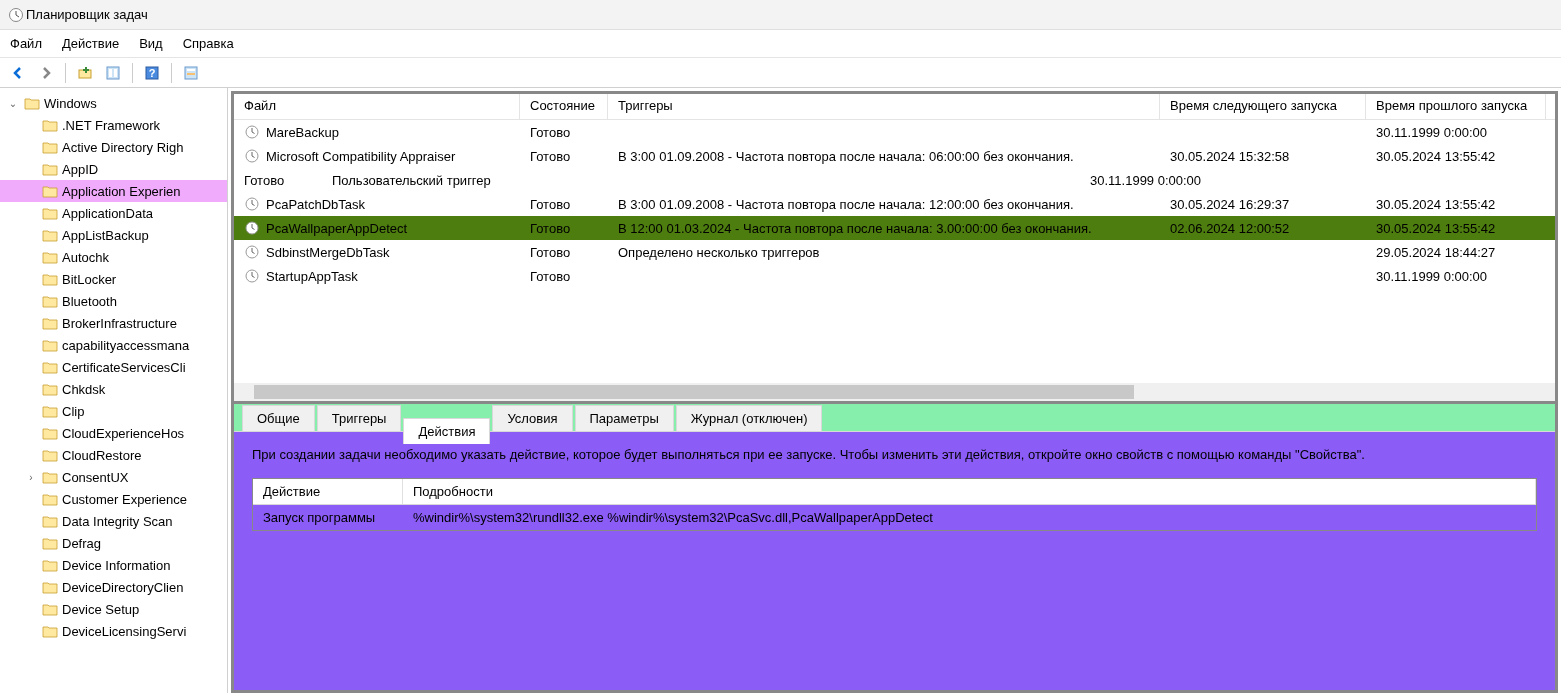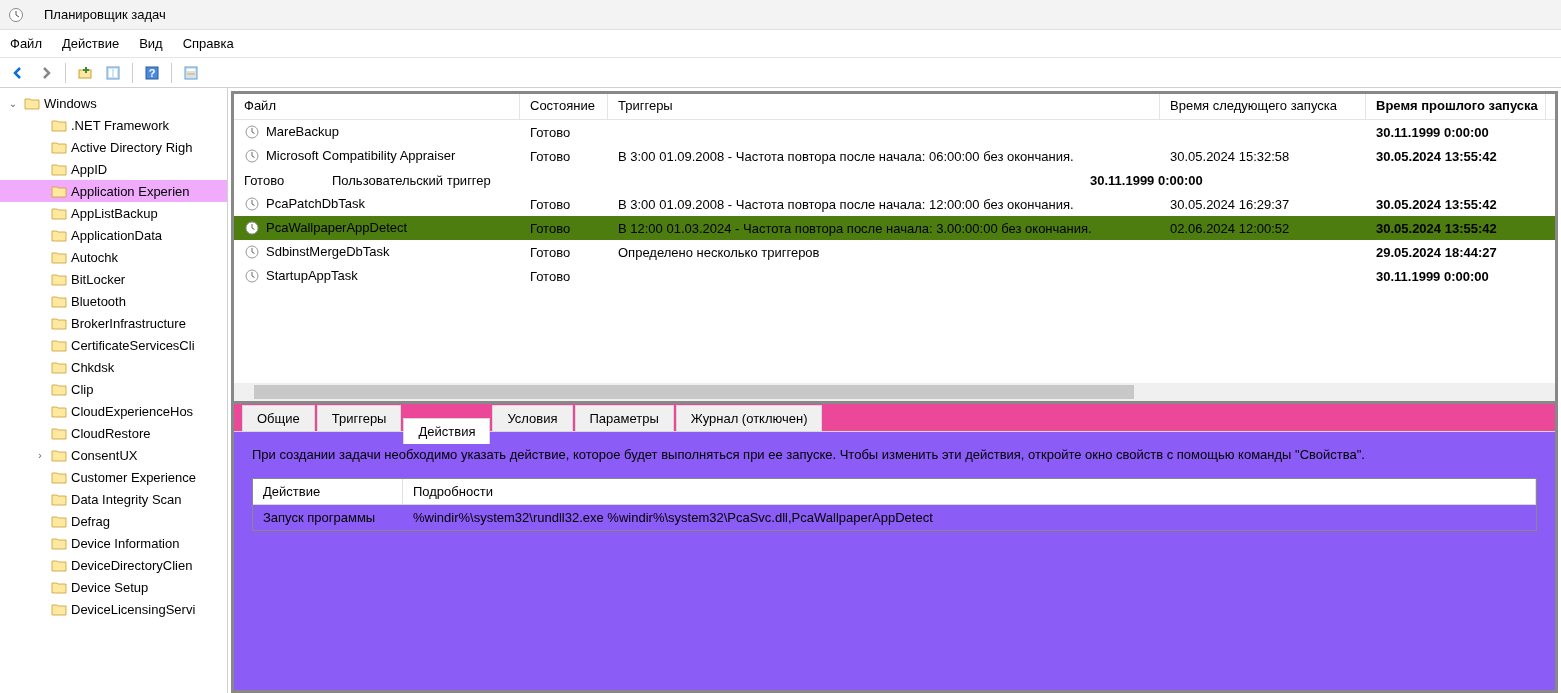--- a/index.html
+++ b/index.html
@@ -1,48 +1,48 @@
 <!DOCTYPE html>
 <html><head>
 <meta charset="utf-8">
 <style>
 * { margin: 0; padding: 0; box-sizing: border-box; }
 body { font-family: "Segoe UI", Tahoma, sans-serif; font-size: 13px; background: #fff; color: #000; width: 1561px; height: 693px; overflow: hidden; display: flex; flex-direction: column; }
-.title-bar { height: 30px; background: #f3f3f3; display: flex; align-items: center; padding: 0 8px; gap: 20px; border-bottom: 1px solid #e0e0e0; }
+.title-bar { height: 30px; background: #f3f3f3; display: flex; align-items: center; padding: 0 8px; gap: 2px; border-bottom: 1px solid #e0e0e0; }
 .title-bar-icon { width: 16px; height: 16px; display: inline-flex; align-items: center; justify-content: center; }
 .menu-bar { height: 28px; display: flex; align-items: center; padding: 0 10px; gap: 20px; border-bottom: 1px solid #e5e5e5; }
 .menu-item { cursor: default; }
 .toolbar { height: 30px; display: flex; align-items: center; padding: 0 6px; gap: 4px; border-bottom: 1px solid #d0d0d0; }
 .toolbar-btn { width: 24px; height: 24px; display: inline-flex; align-items: center; justify-content: center; cursor: pointer; border: 1px solid transparent; }
 .toolbar-sep { width: 1px; height: 20px; background: #ccc; margin: 0 3px; }
 .main { flex: 1; display: flex; overflow: hidden; }
 .tree { width: 228px; border-right: 1px solid #d0d0d0; overflow-y: auto; overflow-x: hidden; padding: 4px 0; }
 .tree-node { display: flex; align-items: center; height: 22px; padding-left: 6px; gap: 4px; cursor: default; white-space: nowrap; }
 .tree-node.selected { background: #f0abfc; }
 .tree-toggle { width: 14px; text-align: center; color: #666; font-size: 10px; cursor: pointer; }
 .tree-folder { width: 16px; height: 14px; display: inline-flex; }
-.tree-children .tree-node { padding-left: 33px; }
+.tree-children .tree-node { padding-left: 24px; }
 .tree-children .tree-toggle { width: 14px; }
 .right { flex: 1; display: flex; flex-direction: column; border: 3px solid #888; border-left: 3px solid #888; border-top: 3px solid #888; margin: 3px 3px 0 3px; overflow: hidden; }
 .task-list { flex: 0 0 310px; display: flex; flex-direction: column; border-bottom: 3px solid #888; overflow: hidden; }
 .task-hdr { display: flex; background: #fff; border-bottom: 1px solid #e4e4e4; height: 26px; }
 .task-hdr-cell { padding: 4px 10px; border-right: 1px solid #e4e4e4; white-space: nowrap; overflow: hidden; }
 .task-body { flex: 1; overflow-y: auto; overflow-x: hidden; background: #fff; }
 .task-row { display: flex; height: 24px; align-items: center; cursor: default; }
 .task-row.selected { background: #4d7c0f; }
-.task-cell { padding: 2px 10px; white-space: nowrap; overflow: hidden; display: flex; gap: 6px; }
+.task-cell { padding: 2px 10px; white-space: nowrap; overflow: hidden; display: flex; align-items: center; gap: 6px; }
 .c-file { width: 286px; }
 .c-state { width: 88px; }
 .c-trig { width: 552px; }
 .c-next { width: 206px; }
-.c-last { width: 180px; font-weight: bold; }
+.c-last { width: 180px; }
 .hscroll { height: 18px; background: #f0f0f0; display: flex; align-items: center; }
 .hscroll-thumb { height: 14px; background: #c8c8c8; margin-left: 20px; width: 880px; }
 .detail { flex: 1; display: flex; flex-direction: column; overflow: hidden; }
-.tabs { display: flex; height: 28px; align-items: flex-end; padding-left: 8px; gap: 2px; border-bottom: 1px solid #d8d8d8; background: #ec4899; }
+.tabs { display: flex; height: 28px; align-items: flex-end; padding-left: 8px; gap: 2px; border-bottom: 1px solid #d8d8d8; background: #86efac; }
 .tab { padding: 5px 14px; cursor: default; background: #f0f0f0; border: 1px solid #d8d8d8; border-bottom: none; position: relative; }
 .tab.active { background: #fff; top: 13px; }
 .tab-body { flex: 1; padding: 14px 18px; overflow: auto; background: #8b5cf6; }
 .tab-desc { margin-bottom: 14px; line-height: 1.4; }
 .action-table { border: 1px solid #888; }
 .action-hdr { display: flex; background: #fff; border-bottom: 1px solid #d8d8d8; }
 .action-hdr-cell { padding: 5px 10px; border-right: 1px solid #e0e0e0; }
 .action-row { display: flex; }
 .action-cell { padding: 5px 10px; }
 .ac-act { width: 150px; }
@@ -161,38 +161,38 @@
           </span>
           <span>Application Experien</span>
         </div>
         <div class="tree-node">
           <span class="tree-toggle"></span>
           <span class="tree-folder">
             <svg width="16" height="14" viewBox="0 0 16 14">
               <path d="M1 3h5l1 1h8v9H1z" fill="#ffe8a0" stroke="#c8a030" stroke-width="0.8"></path>
             </svg>
           </span>
+          <span>ApplicationData</span>
+        </div>
+        <div class="tree-node">
+          <span class="tree-toggle"></span>
+          <span class="tree-folder">
+            <svg width="16" height="14" viewBox="0 0 16 14">
+              <path d="M1 3h5l1 1h8v9H1z" fill="#ffe8a0" stroke="#c8a030" stroke-width="0.8"></path>
+            </svg>
+          </span>
           <span>AppListBackup</span>
         </div>
         <div class="tree-node">
           <span class="tree-toggle"></span>
           <span class="tree-folder">
             <svg width="16" height="14" viewBox="0 0 16 14">
               <path d="M1 3h5l1 1h8v9H1z" fill="#ffe8a0" stroke="#c8a030" stroke-width="0.8"></path>
             </svg>
           </span>
-          <span>ApplicationData</span>
-        </div>
-        <div class="tree-node">
-          <span class="tree-toggle"></span>
-          <span class="tree-folder">
-            <svg width="16" height="14" viewBox="0 0 16 14">
-              <path d="M1 3h5l1 1h8v9H1z" fill="#ffe8a0" stroke="#c8a030" stroke-width="0.8"></path>
-            </svg>
-          </span>
           <span>Autochk</span>
         </div>
         <div class="tree-node">
           <span class="tree-toggle"></span>
           <span class="tree-folder">
             <svg width="16" height="14" viewBox="0 0 16 14">
               <path d="M1 3h5l1 1h8v9H1z" fill="#ffe8a0" stroke="#c8a030" stroke-width="0.8"></path>
             </svg>
           </span>
           <span>BitLocker</span>
@@ -207,20 +207,29 @@
           <span>Bluetooth</span>
         </div>
         <div class="tree-node">
           <span class="tree-toggle"></span>
           <span class="tree-folder">
             <svg width="16" height="14" viewBox="0 0 16 14">
               <path d="M1 3h5l1 1h8v9H1z" fill="#ffe8a0" stroke="#c8a030" stroke-width="0.8"></path>
             </svg>
           </span>
           <span>BrokerInfrastructure</span>
+        </div>
+        <div class="tree-node">
+          <span class="tree-toggle"></span>
+          <span class="tree-folder">
+            <svg width="16" height="14" viewBox="0 0 16 14">
+              <path d="M1 3h5l1 1h8v9H1z" fill="#ffe8a0" stroke="#c8a030" stroke-width="0.8"></path>
+            </svg>
+          </span>
+          <span>capabilityaccessmana</span>
         </div>
         <div class="tree-node">
           <span class="tree-toggle"></span>
           <span class="tree-folder">
             <svg width="16" height="14" viewBox="0 0 16 14">
               <path d="M1 3h5l1 1h8v9H1z" fill="#ffe8a0" stroke="#c8a030" stroke-width="0.8"></path>
             </svg>
           </span>
           <span>CertificateServicesCli</span>
         </div>

